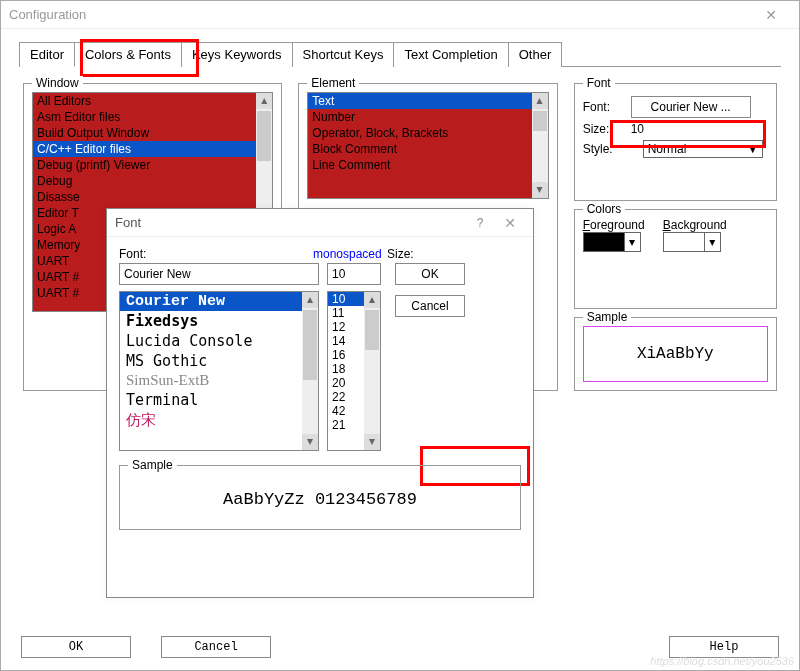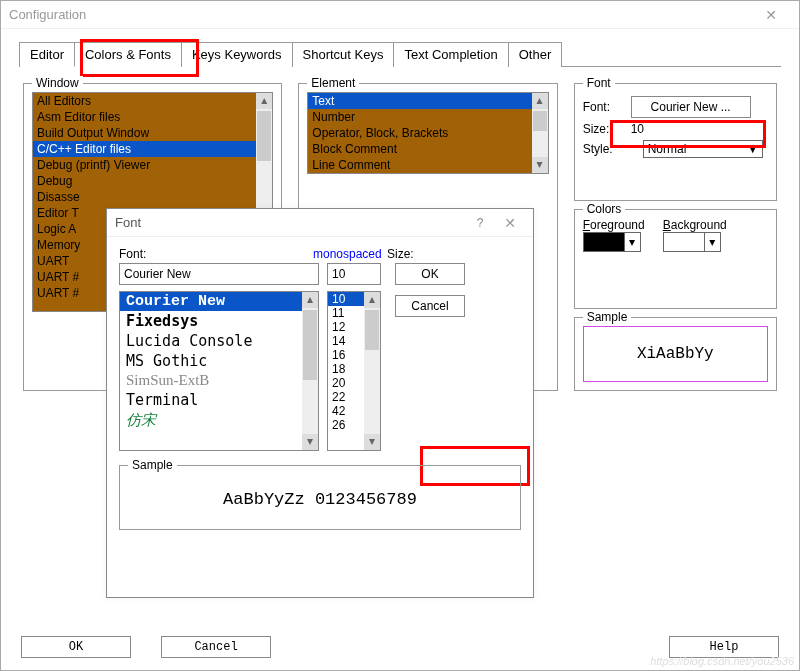--- a/index.html
+++ b/index.html
@@ -11,21 +11,21 @@
 .tabs { display: flex; margin: 12px 18px 0 18px; border-bottom: 1px solid #999; }
 .tab { padding: 4px 10px; border: 1px solid #999; border-bottom: none; margin-right: -1px; background: #fff; font-family: "MS Sans Serif", sans-serif; font-size: 13px; position: relative; bottom: -1px; }
 .tab.active { background: #fff; border-bottom: 1px solid #fff; }
 .red-box { border: 3px solid #f00; position: absolute; pointer-events: none; }
 .groupbox { border: 1px solid #999; margin: 8px; padding: 8px; position: relative; }
 .groupbox > .legend { position: absolute; top: -8px; left: 8px; background: #fff; padding: 0 4px; font-size: 12px; }
 .content-row { display: flex; padding: 8px 14px 0 14px; }
 .col-window { width: 260px; }
 .col-element { width: 260px; }
 .col-font { width: 220px; }
-.listbox { border: 1px solid #888; background: #a16207; height: 220px; overflow: hidden; position: relative; }
+.listbox { border: 1px solid #888; background: #b91c1c; height: 220px; overflow: hidden; position: relative; }
 .listbox .item { padding: 1px 4px; font-size: 12px; white-space: nowrap; }
 .listbox .item.sel { background: #0a56c8; color: #fff; }
 .scrollbar-v { position: absolute; right: 0; top: 0; bottom: 0; width: 16px; background: #eee; }
 .scroll-thumb { position: absolute; left: 1px; right: 1px; background: #ccc; }
 .scroll-arrow { position: absolute; left: 0; right: 0; height: 16px; background: #ddd; text-align: center; line-height: 14px; color: #666; }
 .kv-row { display: flex; align-items: center; margin: 4px 0; }
 .kv-row .k { width: 48px; }
 .btn { border: 1px solid #888; background: #fff; padding: 3px 8px; text-align: center; min-width: 90px; display: inline-block; }
 .btn-dd { border: 1px solid #666; background: #fff; display:inline-flex; align-items:center; justify-content:space-between; padding:1px 4px; }
 .btn-dd .caret { font-size:10px; }
@@ -100,21 +100,21 @@
         <div class="scrollbar-v">
           <div class="scroll-arrow" style="top:0">▴</div>
           <div class="scroll-thumb" style="top:18px; height:50px;"></div>
           <div class="scroll-arrow" style="bottom:0">▾</div>
         </div>
       </div>
     </div>
 
     <div class="groupbox col-element">
       <span class="legend">Element</span>
-      <div class="listbox" style="height:82px;">
+      <div class="listbox" style="height:107px;">
         <div class="item sel">Text</div>
         <div class="item">Number</div>
         <div class="item">Operator, Block, Brackets</div>
         <div class="item">Block Comment</div>
         <div class="item">Line Comment</div>
         <div class="scrollbar-v">
           <div class="scroll-arrow" style="top:0">▴</div>
           <div class="scroll-thumb" style="top:18px; height:20px;"></div>
           <div class="scroll-arrow" style="bottom:0">▾</div>
         </div>
@@ -207,38 +207,38 @@
     </div>
 
     <div class="font-grid">
       <div class="font-list">
         <div class="fitem sel" style="font-family:'Courier New',monospace;font-weight:bold;">Courier New</div>
         <div class="fitem" style="font-family:monospace;font-weight:bold;">Fixedsys</div>
         <div class="fitem" style="font-family:'Lucida Console',monospace;">Lucida Console</div>
         <div class="fitem" style="font-family:monospace;">MS Gothic</div>
         <div class="fitem" style="font-family:serif;color:#888;">SimSun-ExtB</div>
         <div class="fitem" style="font-family:monospace;">Terminal</div>
-        <div class="fitem" style="color:#15803d;font-style:italic;">仿宋</div>
+        <div class="fitem" style="color:#be185d;">仿宋</div>
         <div class="scrollbar-v">
           <div class="scroll-arrow" style="top:0">▴</div>
           <div class="scroll-thumb" style="top:18px; height:70px;"></div>
           <div class="scroll-arrow" style="bottom:0">▾</div>
         </div>
       </div>
       <div class="size-list">
         <div class="sitem sel">10</div>
         <div class="sitem">11</div>
         <div class="sitem">12</div>
         <div class="sitem">14</div>
         <div class="sitem">16</div>
         <div class="sitem">18</div>
         <div class="sitem">20</div>
         <div class="sitem">22</div>
         <div class="sitem">42</div>
-        <div class="sitem">26</div>
+        <div class="sitem">21</div>
         <div class="scrollbar-v">
           <div class="scroll-arrow" style="top:0">▴</div>
           <div class="scroll-thumb" style="top:18px; height:40px;"></div>
           <div class="scroll-arrow" style="bottom:0">▾</div>
         </div>
       </div>
     </div>
 
     <div class="font-sample-grp">
       <span class="legend">Sample</span>

